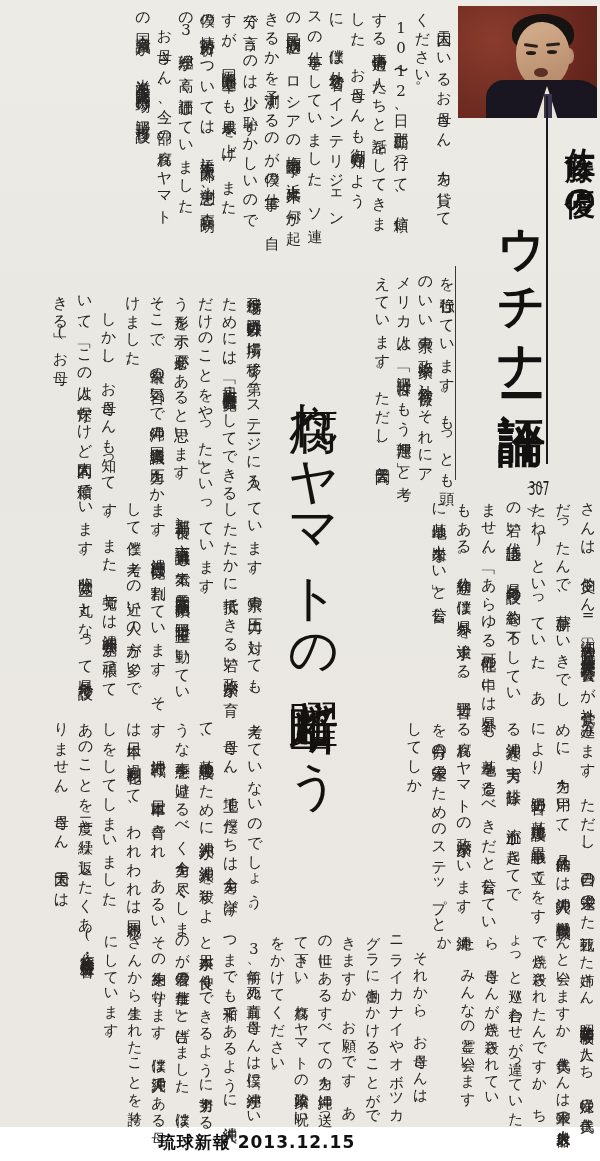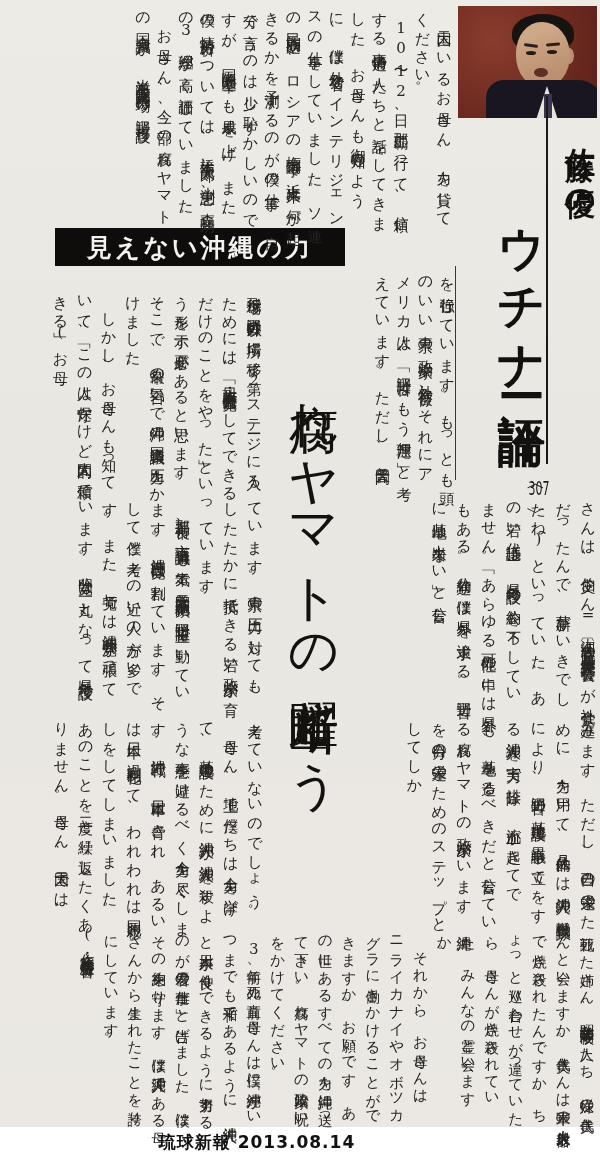--- a/index.html
+++ b/index.html
@@ -88,35 +88,34 @@
       <div class="shirt"></div>
       <div class="tie"></div>
     </div>
 
     <div class="vtext author">佐藤　優の</div>
     <div class="vrule" style="left:546px;top:96px;width:2px;height:368px;"></div>
     <div class="vtext series">ウチナー評論</div>
     <div class="vtext issue"><span>〈</span><span class="tcy">307</span><span>〉</span></div>
     <div class="vrule" style="left:455px;top:266px;width:1px;height:214px;background:#3a3835;"></div>
 
-    <div class="kicker">見えない沖縄の力</div>
     <div class="vtext main-headline">腐れヤマトの暗躍断とう</div>
 
     <div class="vtext top-block">　天国にいるお母さん、力を貸してください。
 　10〜12日、那覇に行って、信頼する事情通の人たちと話をしてきました。お母さんも御存知のように、僕は外務省でインテリジェンスの仕事をしていました。ソ連の民族問題や、ロシアの権力闘争で近未来に何が起きるかを予測するのが僕の仕事で、自分で言うのは少し恥ずかしいのですが、国際的基準でも成果を上げ、また、僕の情勢分析については、橋本龍太郎、小渕恵三、森喜朗の3総理が高く評価していました。
 　お母さん、今、一部の腐れヤマトの国会議員が、米海兵隊普天間飛行場の辺野古移設</div>
     <div class="vtext mid-right">を強行しています。もっとも頭のいい東京の政治家や外務官僚、それにアメリカ人は、「辺野古はもう無理だ」と考えています。ただし、普天間</div>
     <div class="vtext mid-left">飛行場を辺野古以外の場所に移す第2ステージに入るためには、「日本政府・与党自民党としてできるだけのことをやった」という形を示す必要があると思います。そこで、裂帛の気合いで沖縄の国会議員に圧力をかけました。
 　しかし、お母さんも知っていて、「この人は保守だけど人間的に信頼できる」(お母</div>
     <div class="vtext row-a-right">さんは、伯父さん=上江洲久〔智克〕元兵庫県沖縄県人会会長=が社会党だったんで、革新びいきでしたね)といっていた、あの若い代議士は、県外移設の公約を下ろしていません。「あらゆる可能性の中には県外もある。公約通り僕は県外を追求する。辺野古に基地は出来ない」と公言し</div>
     <div class="vtext row-a-left">ています。東京の圧力に対しても、したたかに抵抗できる若い政治家が育っています。
 　那覇市長、市議会議員も本気で普天間基地閉鎖、辺野古阻止で動いています。沖縄自民党は割れています。そして僕と考えの近い人の方が多いです。また、与党では沖縄公明党が頑張っています。公明党は一丸となって県外移設で</div>
     <div class="vtext row-b-right">進みます。ただし、自己の栄達のために、力を用いて、具体的には沖縄人の機動隊員により、辺野古の基地建設に異議申し立てをする沖縄人を実力で排除し、流血が起きてでも、基地を造るべきだと公言している腐れヤマトの政治家がいます。沖縄を自分の栄達のためのステップとしてしか</div>
     <div class="vtext row-b-left">考えていないのでしょう。
 　母さん、地上で僕たちは全力を挙げて、基地建設のために沖縄人が沖縄人を殺すような事態を避けるべく全力を尽くします。沖縄戦で、日本軍に脅され、あるいは日本に過剰同化して、われわれは同胞殺しをしてしまいました。あのことを二度と繰り返したくありません。母さん、天国では、</div>
     <div class="vtext row-c">戦死した姉さん、昭和女子高等学校の人たち、従妹の美代さんと会いますか。美代さんは米軍の火炎放射器で焼き殺されたんですか。ちょっと巡り合わせが違っていたら、母さんが焼き殺されていた。みんなの霊と会いますか。
 　それから、お母さんは、ニライカナイやオボツカグラに働きかけることができますか。お願いです、あの世にあるすべての力を沖縄に送って下さい。腐れヤマトの政治家に呪いをかけてください。
 　3年前、死ぬ直前、母さんは僕に「沖縄がいつまでも平和であるように、沖縄人と日本人が仲良くできるように努力するのが優君の仕事だ」と告げました。僕はその約束を守ります。僕は沖縄人である母さんから生まれたことを誇りにしています。
 (作家・元外務省主任分析官)</div>
   </div>
 
-  <div class="caption">琉球新報 2013.08.14</div>
+  <div class="caption">琉球新報 2013.12.15</div>
 </div>
 
 </body></html>

